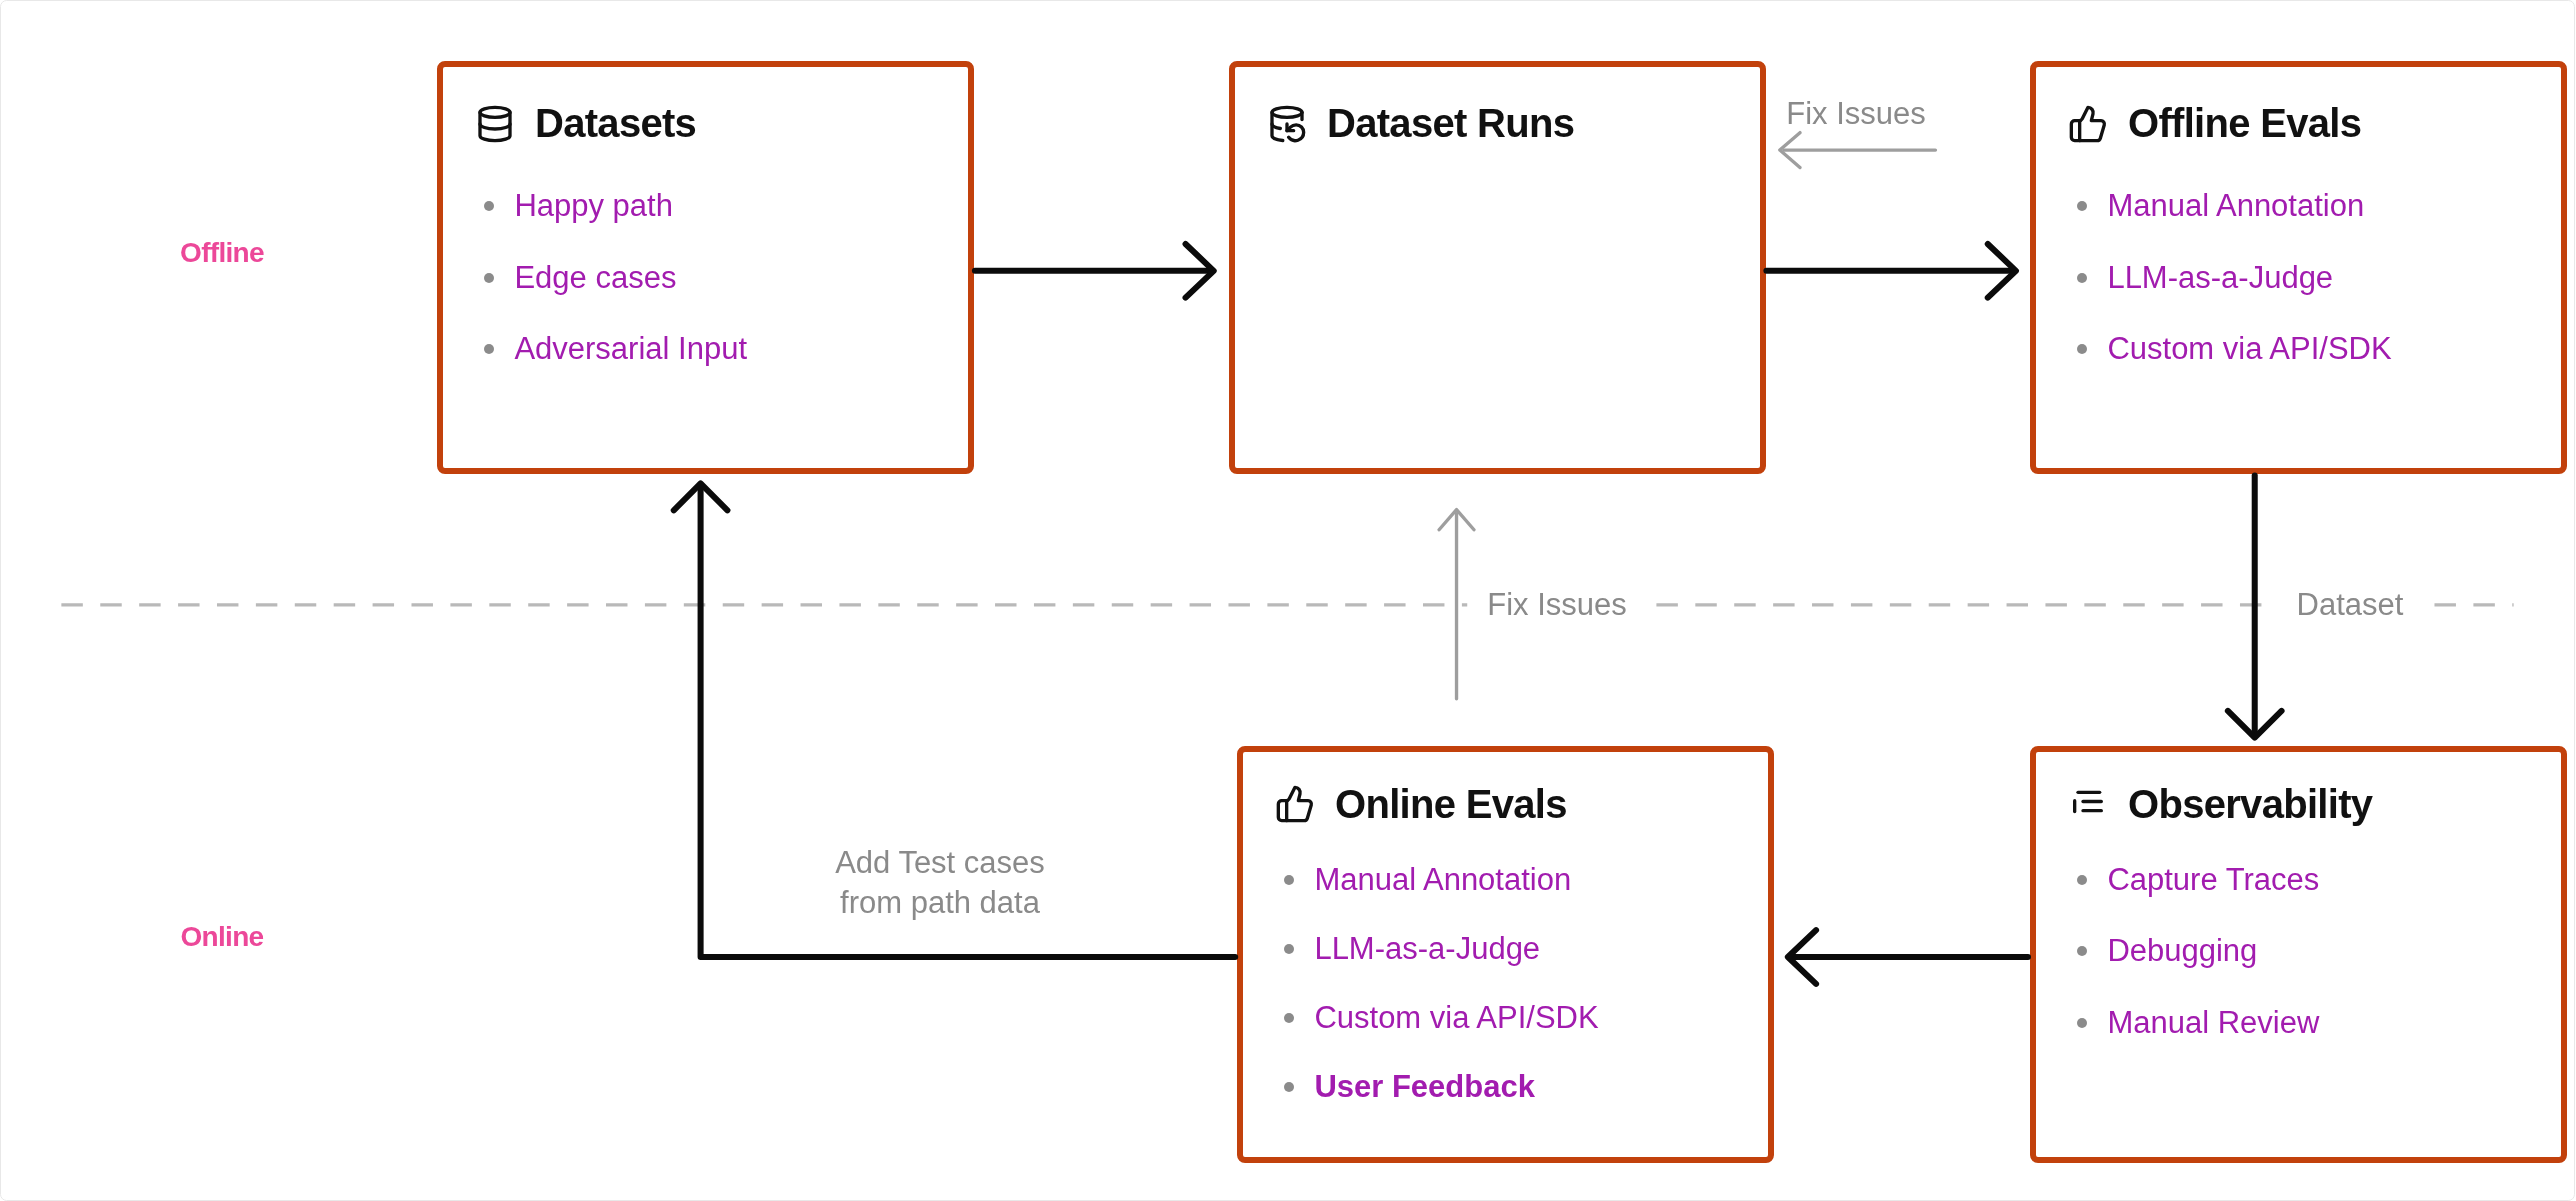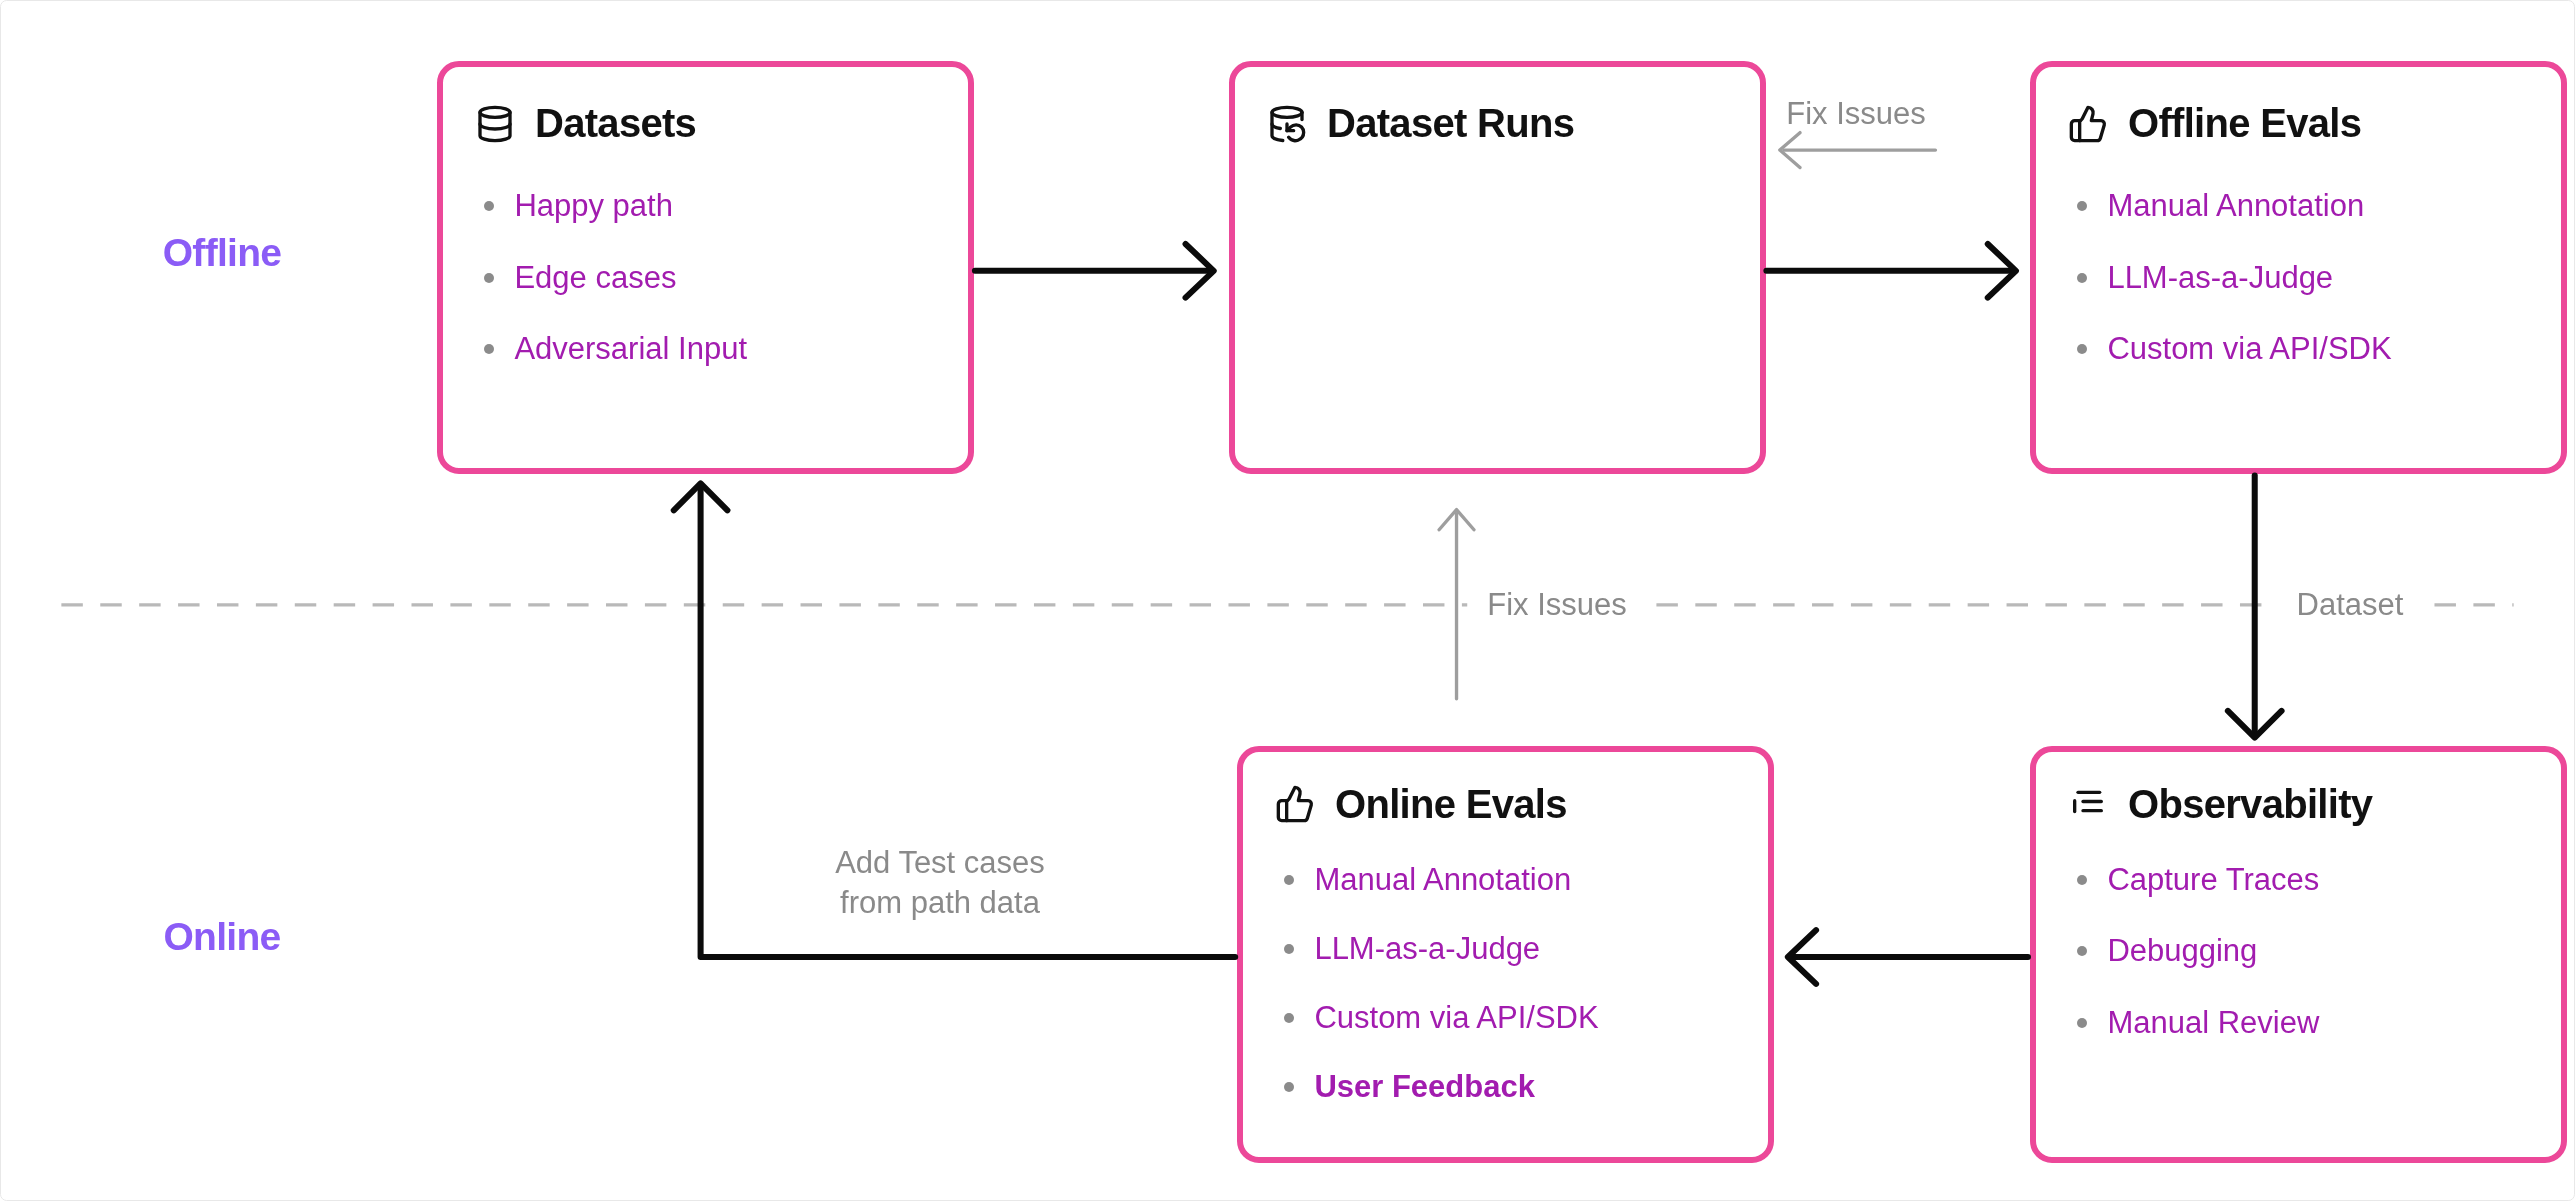--- a/index.html
+++ b/index.html
@@ -3,24 +3,24 @@
 <meta charset="utf-8">
 <style>
   html,body{margin:0;padding:0;background:#fff;}
   #canvas{
     position:relative;width:2573px;height:1199px;
     background:#ffffff;border:1.3px solid #e8e8e8;border-radius:6.7px;
     font-family:"Liberation Sans", sans-serif;overflow:hidden;
   }
   .section-label{
     position:absolute;transform:translate(-50%,-50%);
-    font-size:39px;font-weight:700;color:#8b5cf6;letter-spacing:-0.7px;
+    font-size:28px;font-weight:700;color:#ec4899;letter-spacing:-0.7px;
   }
   .box{
-    position:absolute;background:#fff;border:6px solid #ec4899;border-radius:22px;
+    position:absolute;background:#fff;border:6px solid #c2410c;border-radius:8px;
     box-sizing:border-box;padding:34px 29.5px 27px 32px;text-align:right;
   }
   .box-header{display:flex;align-items:center;gap:20px;margin-bottom:39px;}
   .box-title{font-size:40px;font-weight:700;color:#111;letter-spacing:-0.7px;white-space:nowrap;}
   .icon{width:40px;height:40px;flex:0 0 auto;}
   .icon svg{width:100%;height:100%;stroke:#111;fill:none;stroke-width:2;stroke-linecap:round;stroke-linejoin:round;}
   ul.items{list-style:none;margin:0;padding:0 0 0 9.4px;}
   ul.items li{
     display:flex;align-items:flex-start;gap:20px;
     font-size:31px;line-height:42px;color:#a21caf;margin-bottom:29.5px;

